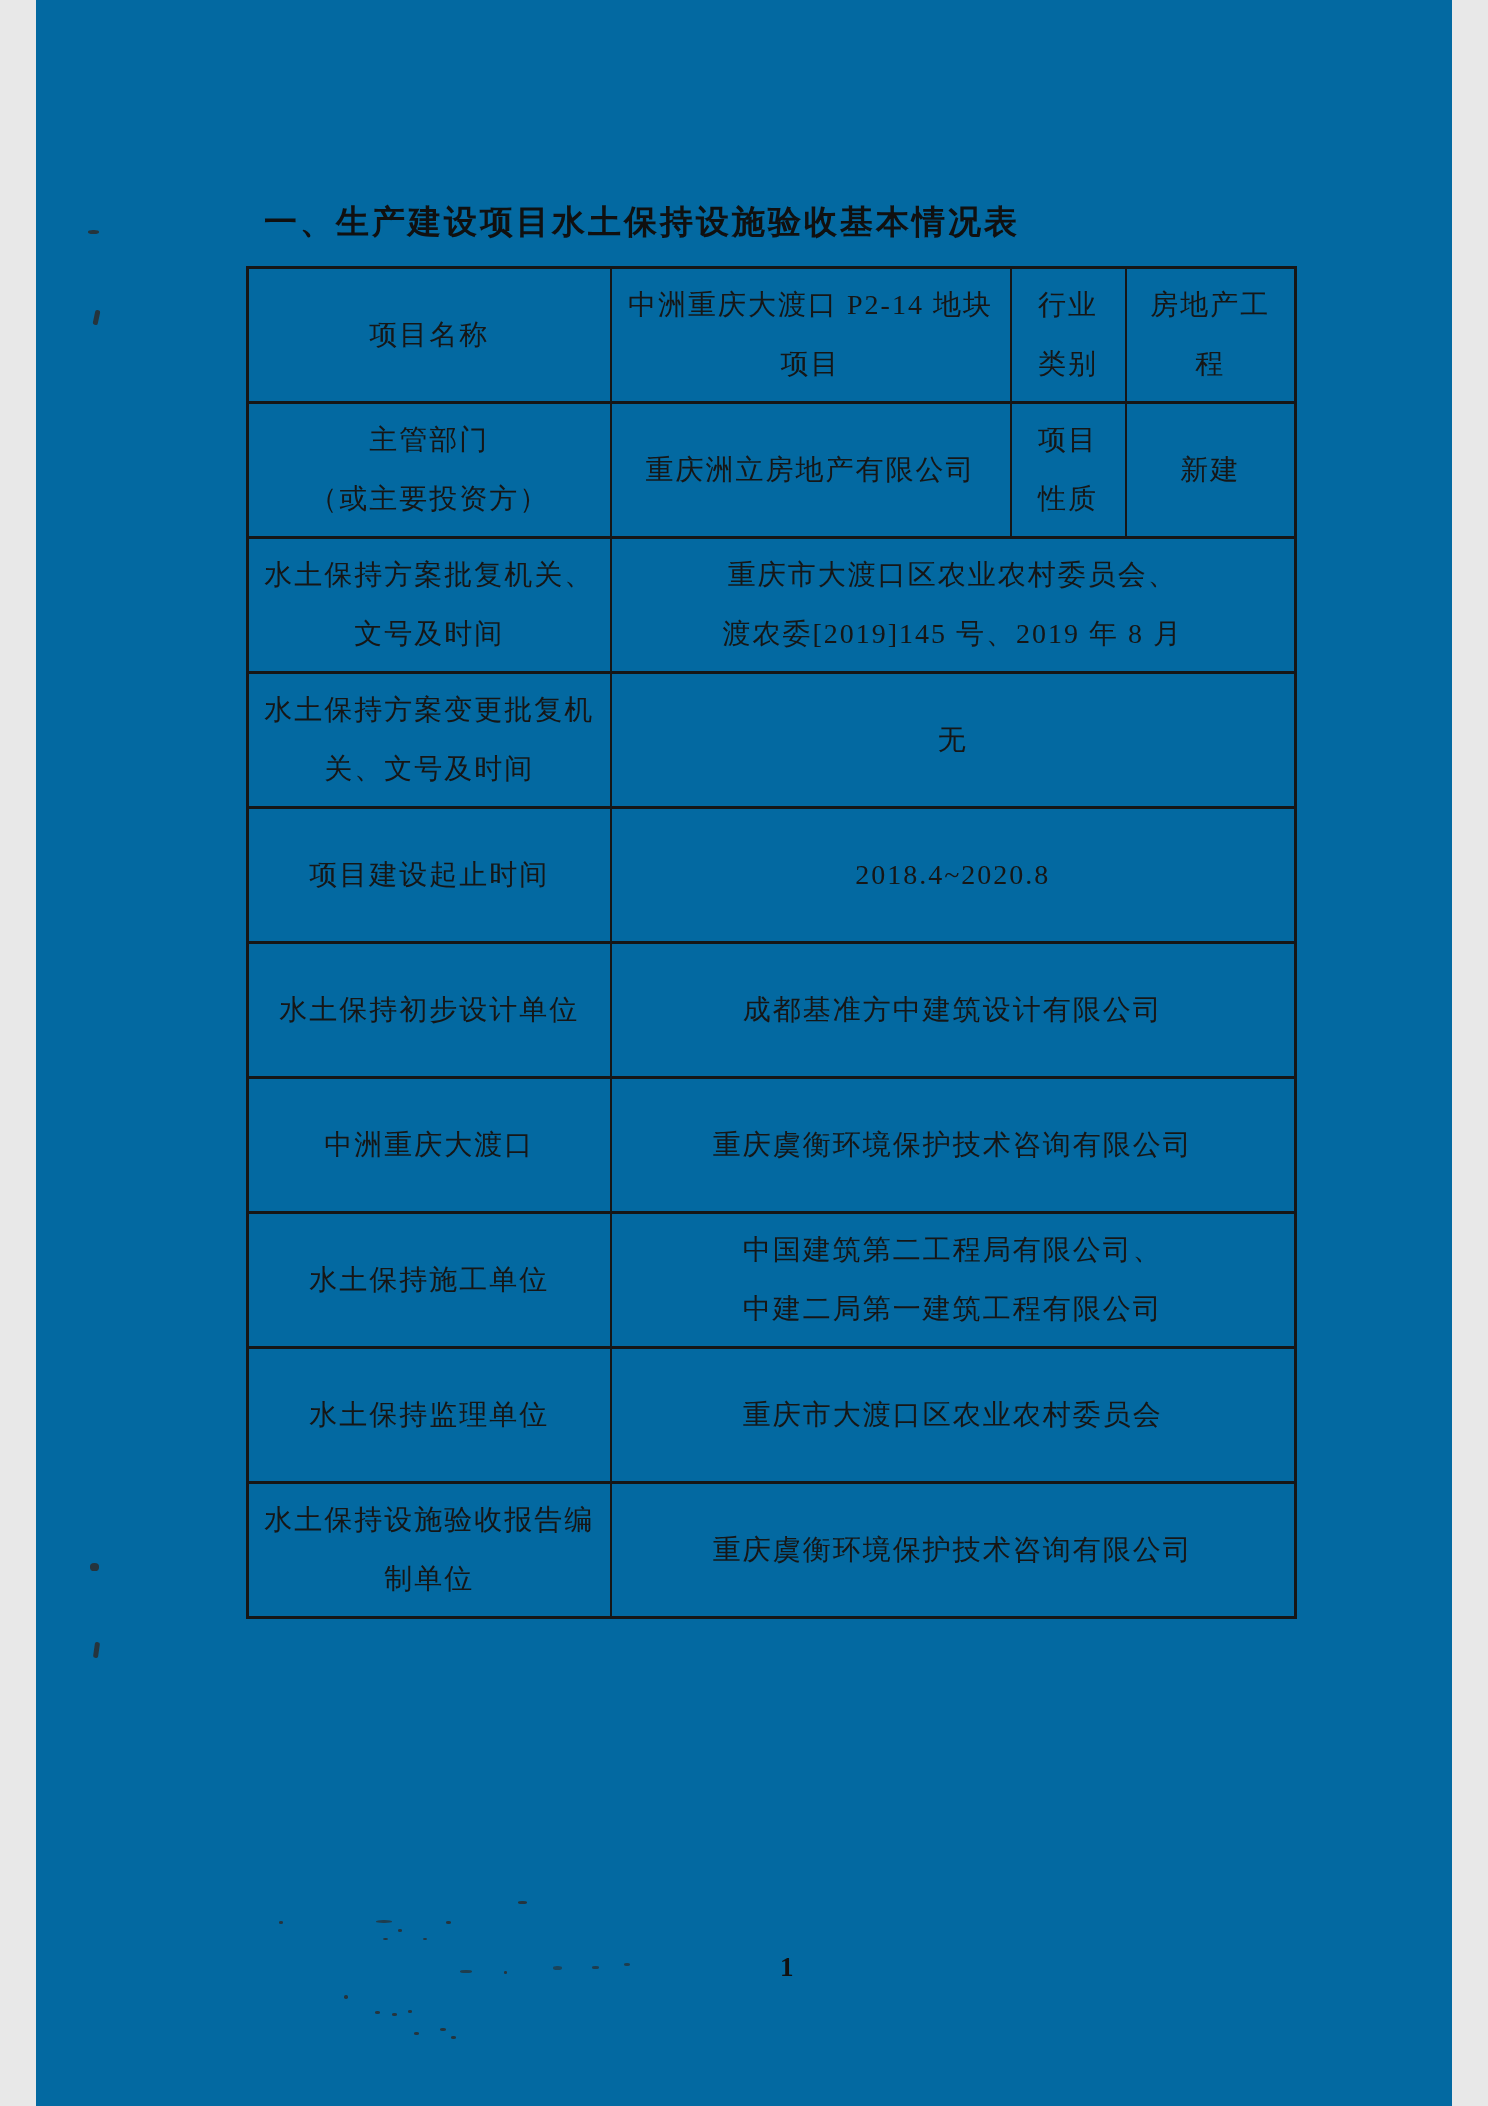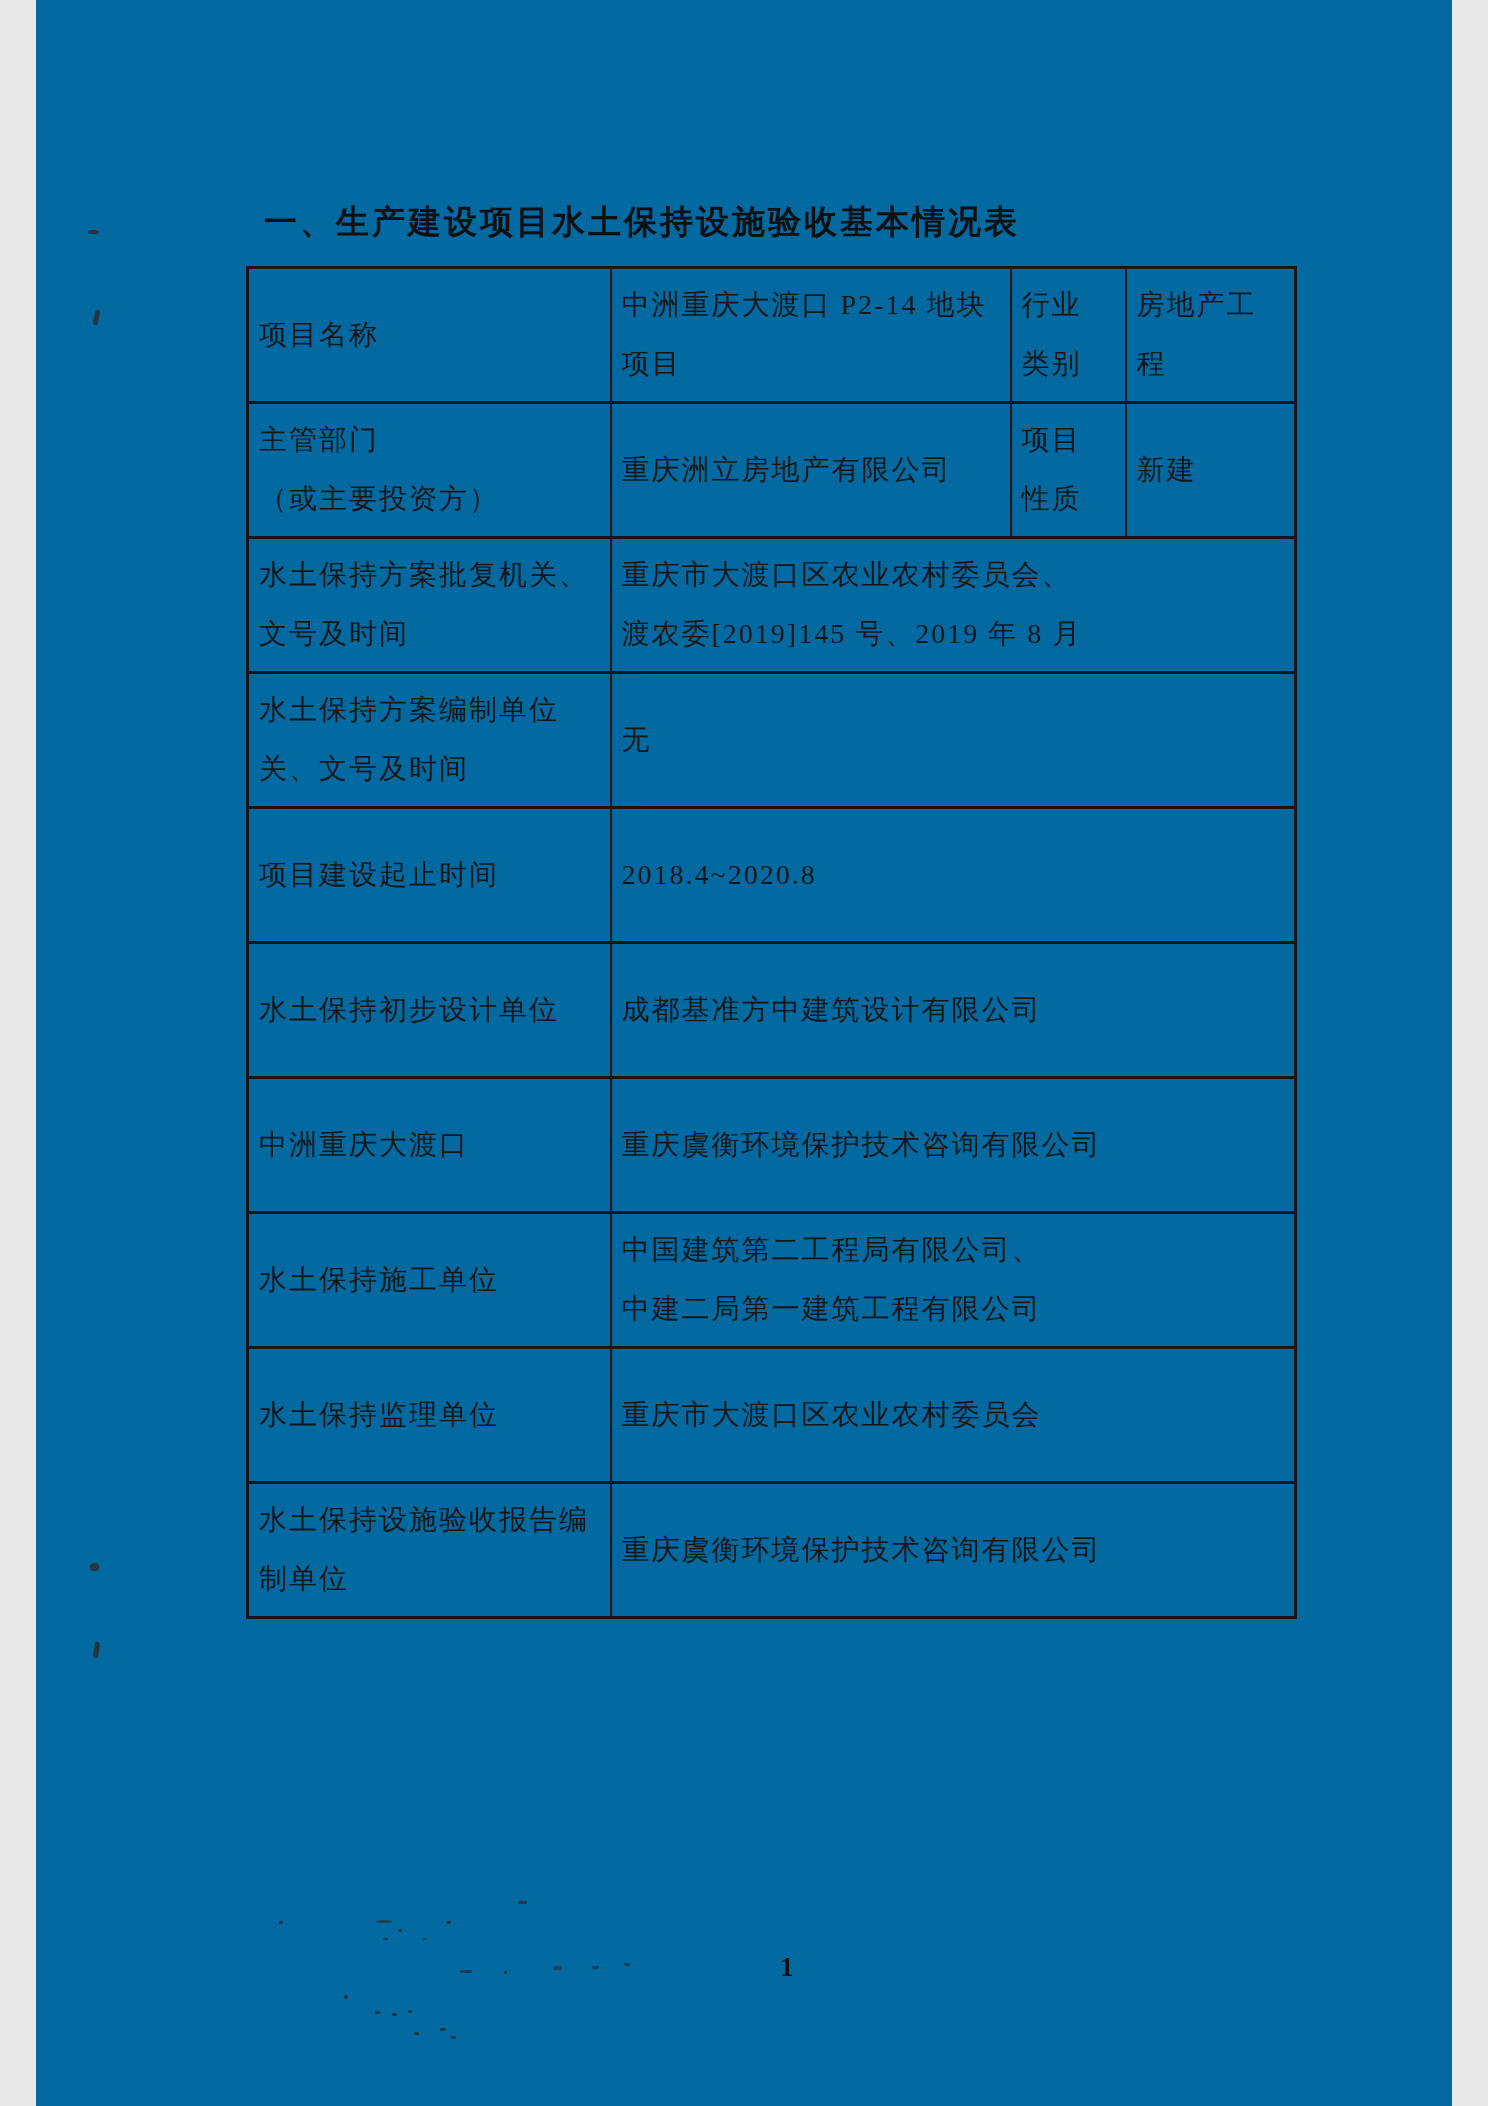--- a/index.html
+++ b/index.html
@@ -36,21 +36,21 @@
     width: 1048px;
     table-layout: fixed;
     border-collapse: collapse;
     border: 3px solid #161616;
   }
   table.info-table td {
     border-left: 2px solid #161616;
     border-right: 2px solid #161616;
     border-top: 3px solid #161616;
     border-bottom: 3px solid #161616;
-    text-align: left;
+    text-align: center;
     vertical-align: middle;
     font-size: 28px;
     letter-spacing: 2px;
     line-height: 2.1;
     white-space: pre-line;
     padding: 4px 10px;
     color: #161616;
   }
   table.info-table tr {
     height: 135px;
@@ -103,21 +103,21 @@
 性质</td>
         <td>新建</td>
       </tr>
       <tr>
         <td>水土保持方案批复机关、
 文号及时间</td>
         <td colspan="3">重庆市大渡口区农业农村委员会、
 渡农委[2019]145 号、2019 年 8 月</td>
       </tr>
       <tr>
-        <td>水土保持方案编制单位
+        <td>水土保持方案变更批复机
 关、文号及时间</td>
         <td colspan="3">无</td>
       </tr>
       <tr>
         <td>项目建设起止时间</td>
         <td colspan="3">2018.4~2020.8</td>
       </tr>
       <tr>
         <td>水土保持初步设计单位</td>
         <td colspan="3">成都基准方中建筑设计有限公司</td>

